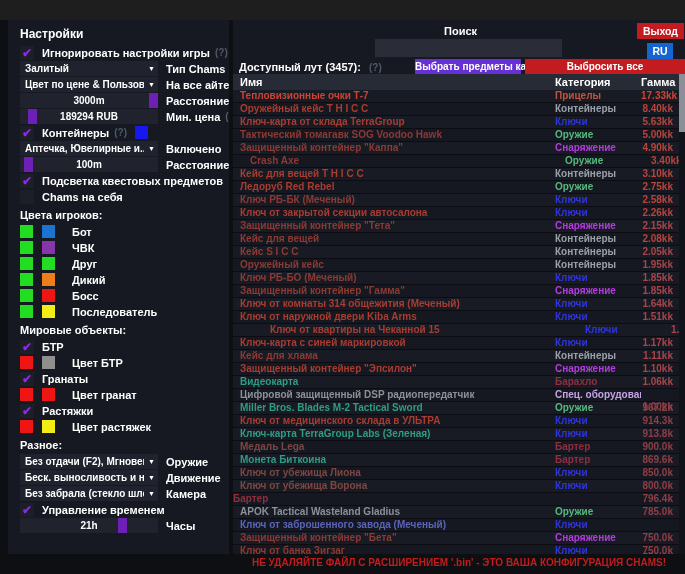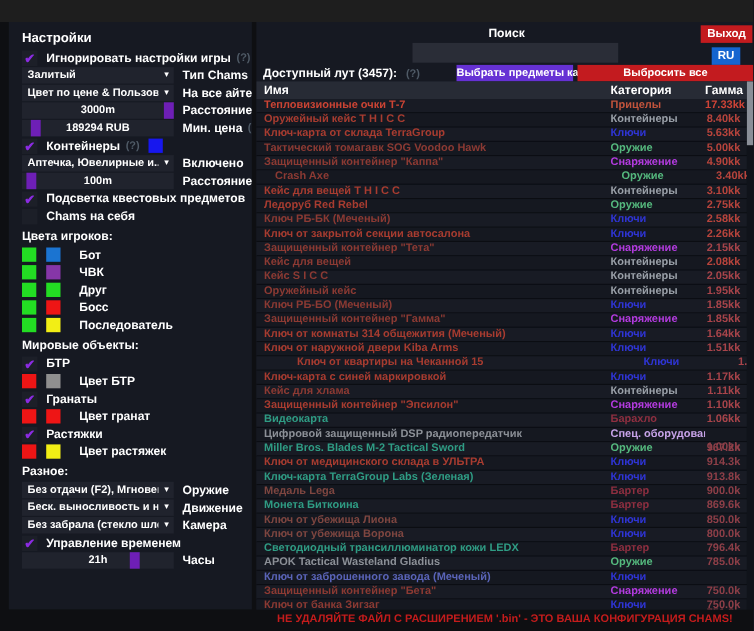--- a/index.html
+++ b/index.html
@@ -145,20 +145,25 @@
         <span class="sw" style="background: rgb(134, 54, 168);"></span>
         <span class="lbl">ЧВК</span>
       </div>
       <div class="row">
         <span class="sw" style="background: rgb(35, 221, 35);"></span>
         <span class="sw" style="background: rgb(35, 221, 35);"></span>
         <span class="lbl">Друг</span>
       </div>
       <div class="row">
         <span class="sw" style="background: rgb(35, 221, 35);"></span>
+        <span class="sw" style="background: rgb(239, 125, 26);"></span>
+        <span class="lbl">Дикий</span>
+      </div>
+      <div class="row">
+        <span class="sw" style="background: rgb(35, 221, 35);"></span>
         <span class="sw" style="background: rgb(238, 21, 21);"></span>
         <span class="lbl">Босс</span>
       </div>
       <div class="row">
         <span class="sw" style="background: rgb(35, 221, 35);"></span>
         <span class="sw" style="background: rgb(242, 238, 21);"></span>
         <span class="lbl">Последователь</span>
       </div>
     </div>
 
@@ -400,21 +405,20 @@
           <span class="c-name" style="color: rgb(126, 70, 64);">Ключ от убежища Лиона</span>
           <span class="c-cat" style="color: rgb(47, 53, 214);">Ключи</span>
           <span class="c-price" style="color: rgb(142, 63, 72);">850.0k</span>
         </div>
         <div class="tr">
           <span class="c-name" style="color: rgb(126, 70, 64);">Ключ от убежища Ворона</span>
           <span class="c-cat" style="color: rgb(47, 53, 214);">Ключи</span>
           <span class="c-price" style="color: rgb(142, 63, 72);">800.0k</span>
         </div>
         <div class="tr">
-          <span class="c-name" style="color: rgb(47, 156, 132);">Светодиодный трансиллюминатор кожи LEDX</span>
           <span class="c-cat" style="color: rgb(142, 47, 64);">Бартер</span>
           <span class="c-price" style="color: rgb(142, 63, 72);">796.4k</span>
         </div>
         <div class="tr">
           <span class="c-name" style="color: rgb(140, 144, 151);">APOK Tactical Wasteland Gladius</span>
           <span class="c-cat" style="color: rgb(85, 185, 126);">Оружие</span>
           <span class="c-price" style="color: rgb(142, 63, 72);">785.0k</span>
         </div>
         <div class="tr">
           <span class="c-name" style="color: rgb(90, 100, 184);">Ключ от заброшенного завода (Меченый)</span>

